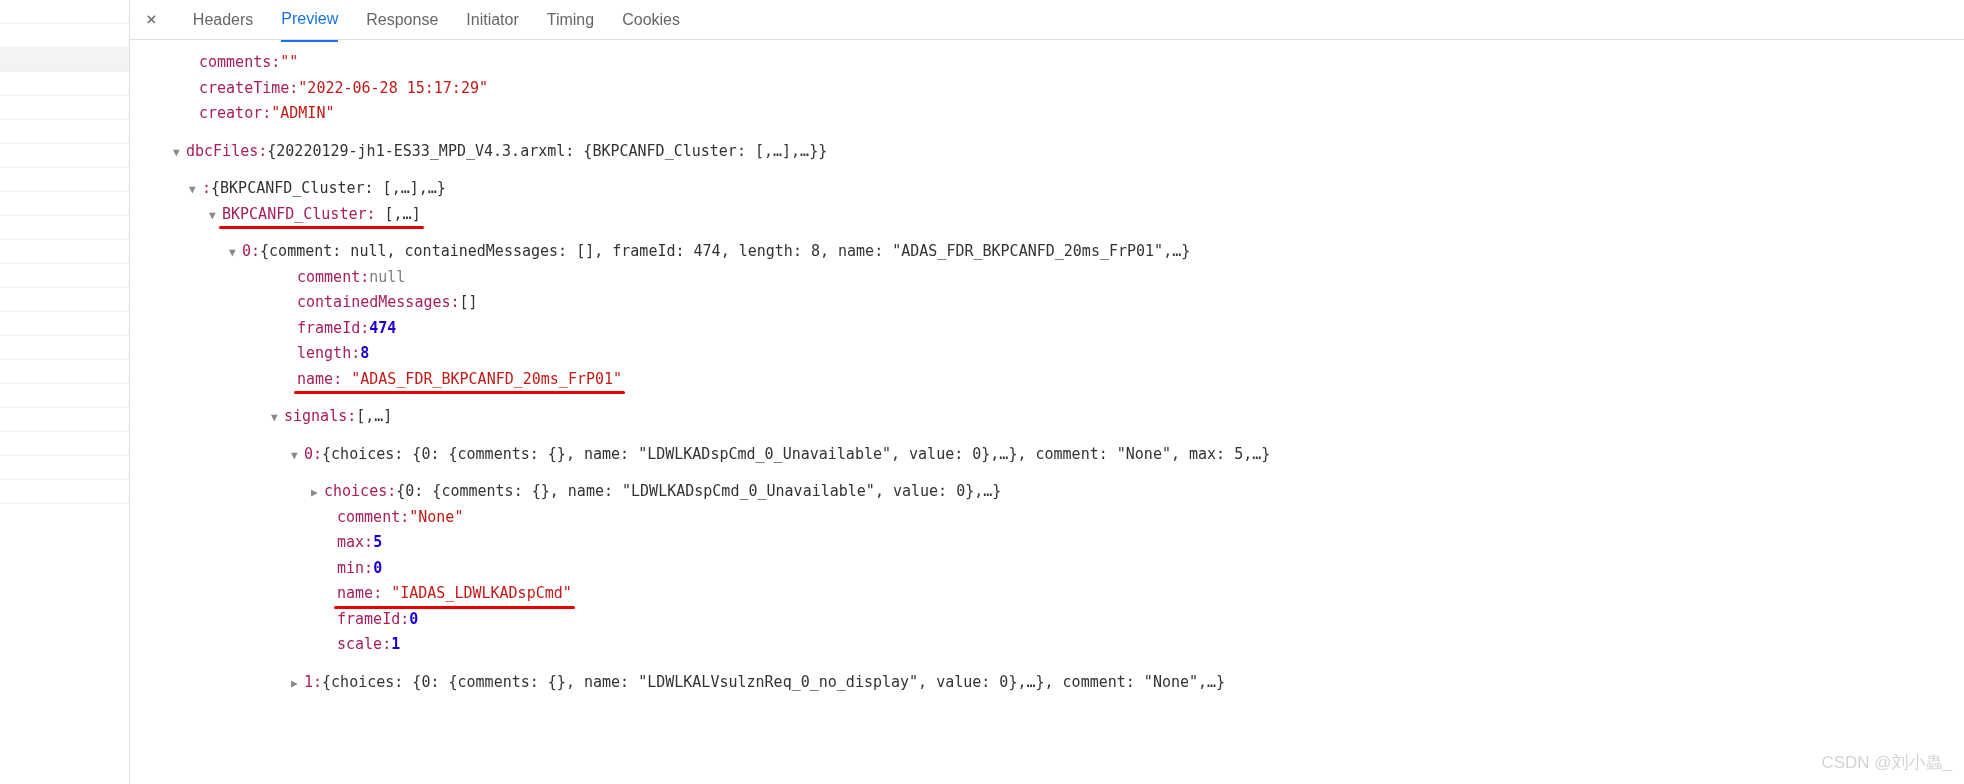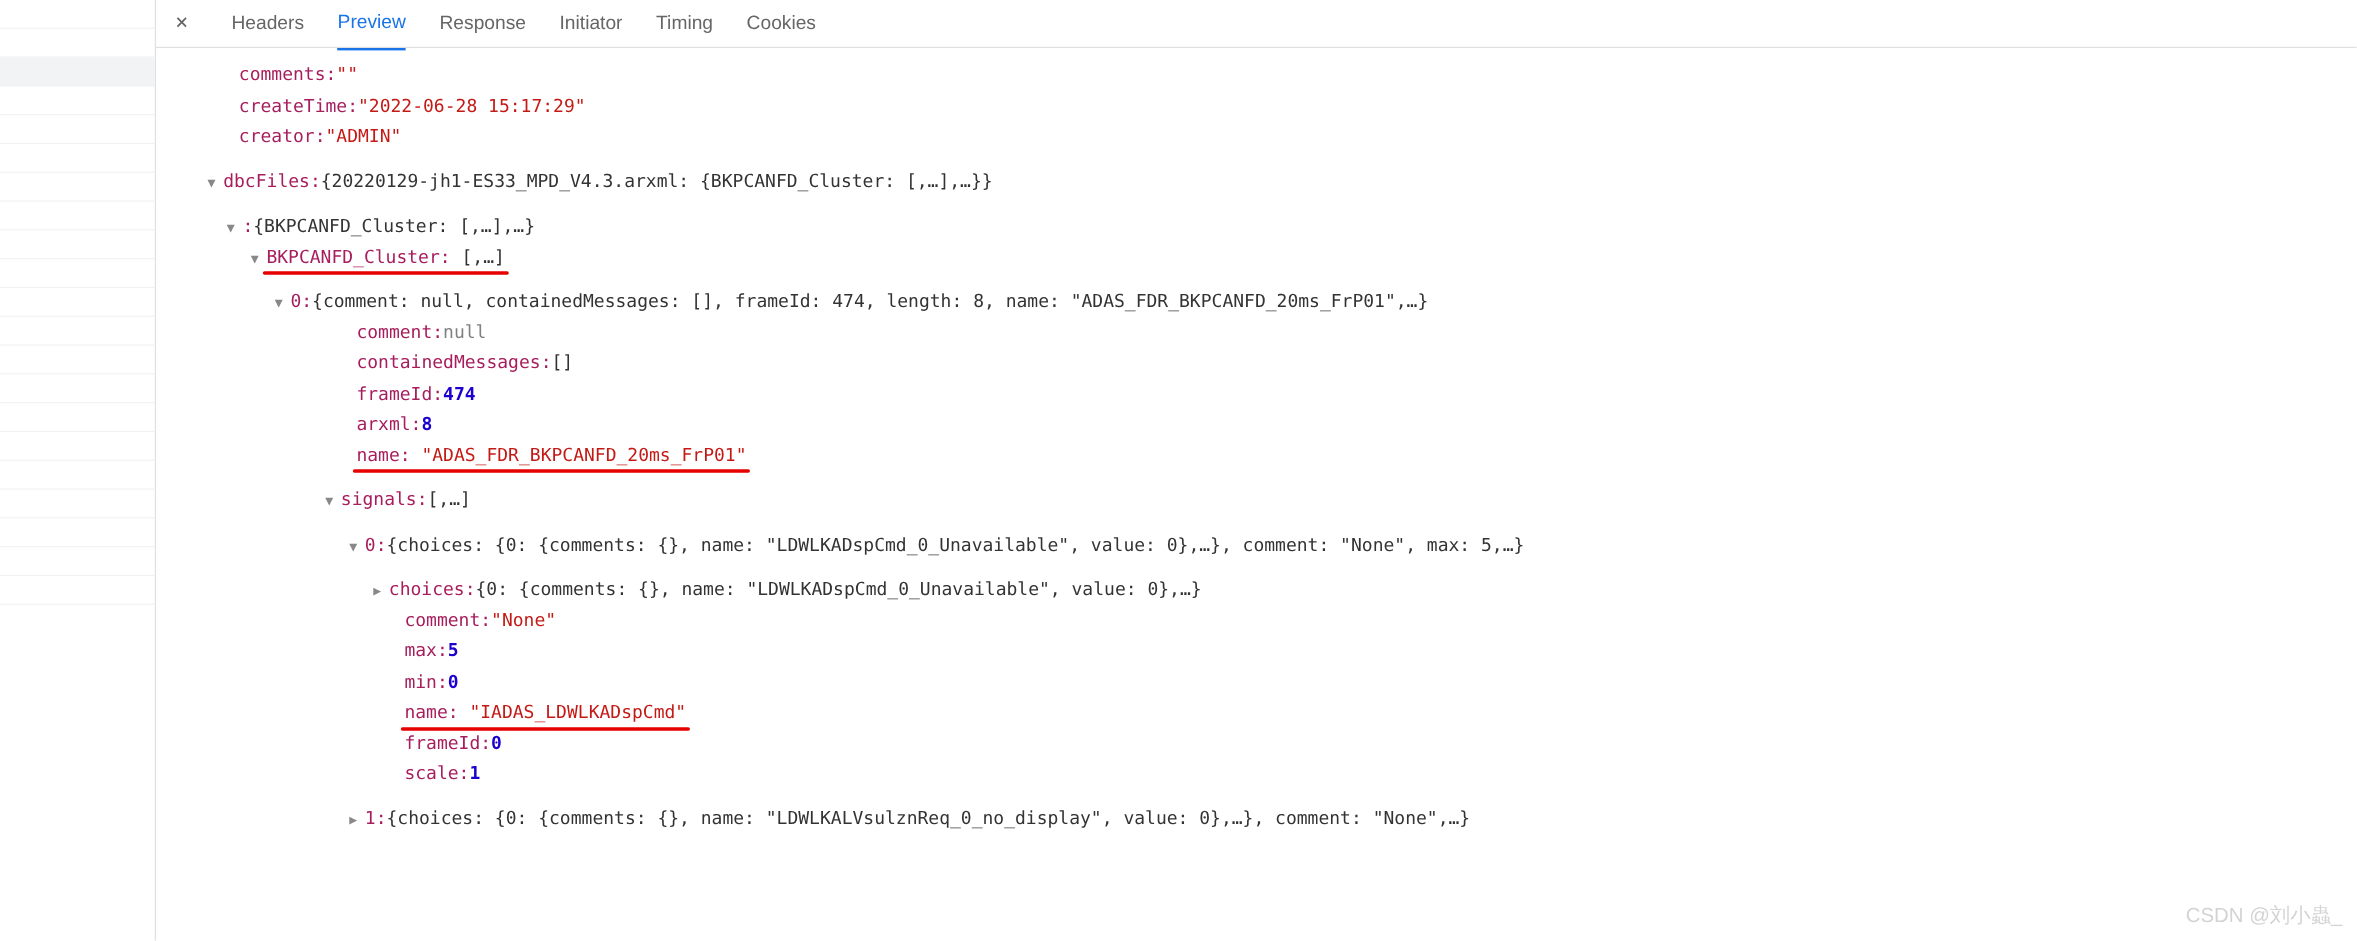--- a/index.html
+++ b/index.html
@@ -213,21 +213,21 @@
 
       <div class="line indent-6">
         <span class="arrow"></span>
         <span class="key">frameId</span>
           <span class="key">: </span>
         <span class="number">474</span>
       </div>
 
       <div class="line indent-6">
         <span class="arrow"></span>
-        <span class="key">arxml</span>
+        <span class="key">length</span>
           <span class="key">: </span>
         <span class="number">8</span>
       </div>
 
       <div class="line indent-6">
         <span class="arrow"></span>
         <span class="underline-red"><span class="key">name</span><span class="key">: </span><span class="string">"ADAS_FDR_BKPCANFD_20ms_FrP01"</span></span>
       </div>
 
       <div class="line" style="padding-left:121px;">

